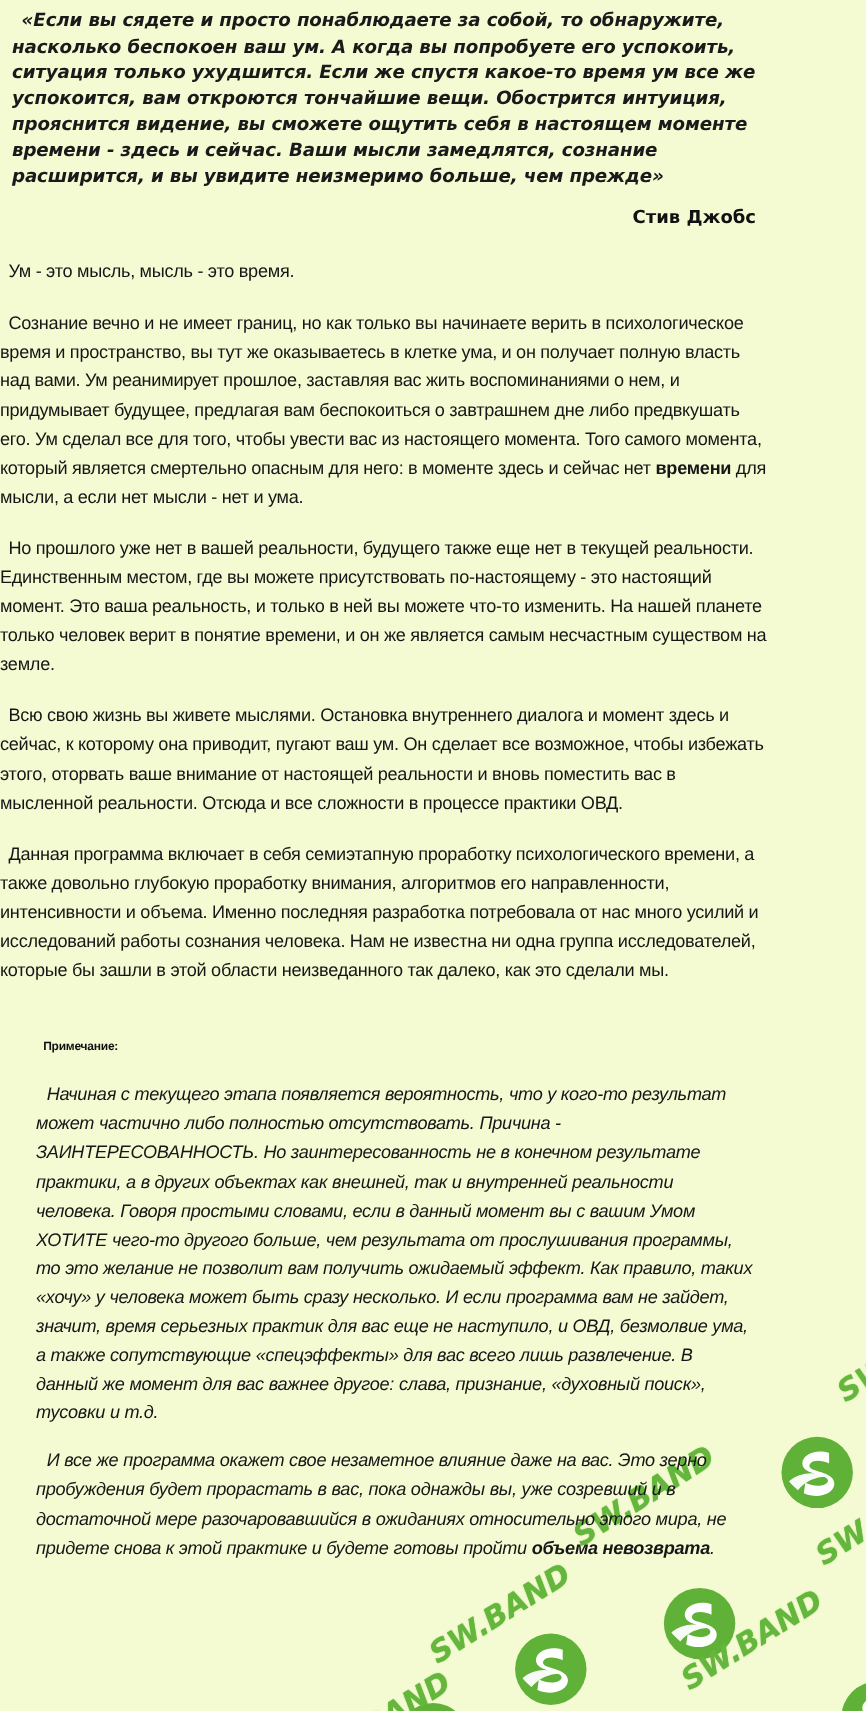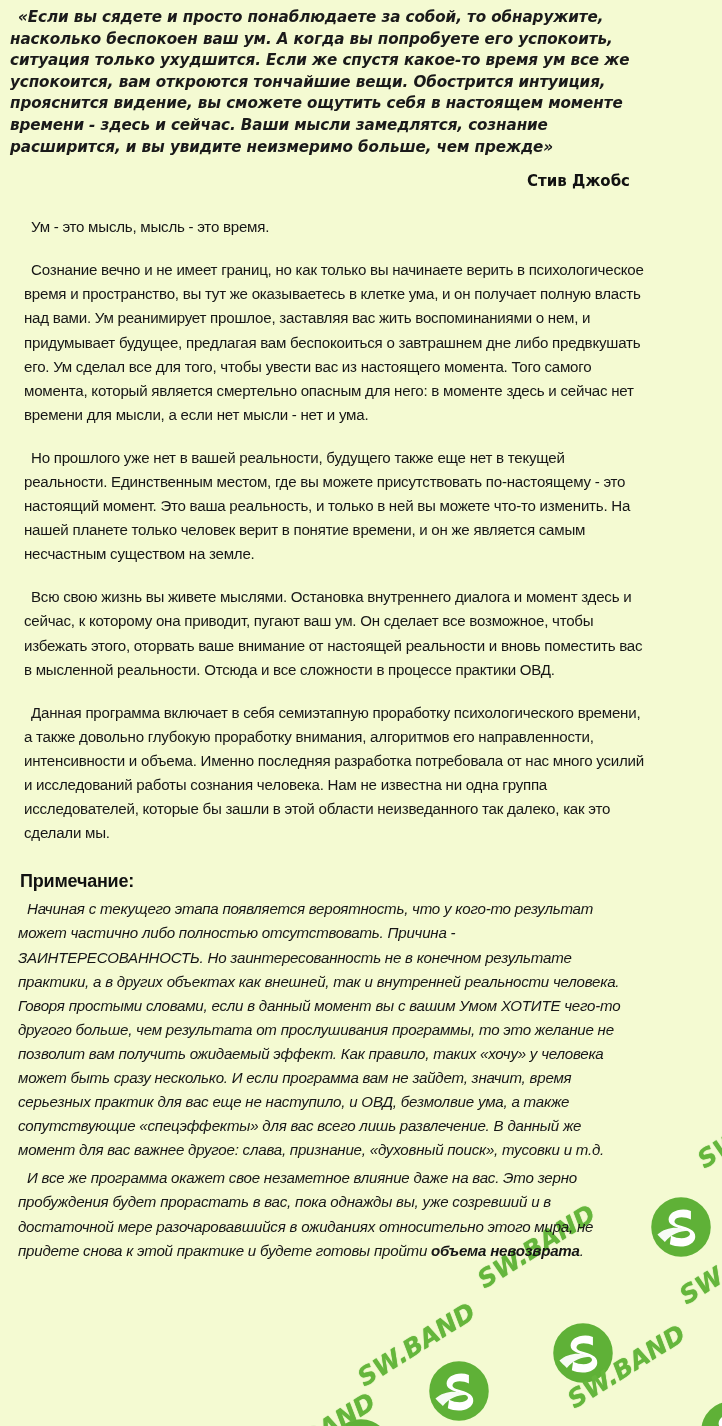--- a/index.html
+++ b/index.html
@@ -71,58 +71,58 @@
     font-size: 15px;
     line-height: 20px;
     color: #111;
     text-align: right;
     margin: 13px 14px 0 0;
     padding-right: 2px;
   }
 
   
   #body-block {
-    padding: 0 16px 0 24px;
+    padding: 0 16px 0 0;
   }
   .para {
     font-family: "Liberation Sans", sans-serif;
     font-size: 15.1px;
     line-height: 24.1px;
     color: #161616;
     margin: 0;
     text-indent: 7px;
     letter-spacing: -0.22px;
     word-spacing: -0.1px;
     text-align: left;
   }
-  .para b { font-weight: 400; text-align: right; }
+  .para b { font-weight: 700; text-align: right; }
   .gap-sm { height: 19px; }
   .gap-md { height: 24px; }
 
   
   #note-block {
     padding: 0 16px 0 14px;
   }
   .note-heading {
     font-family: "Liberation Sans", sans-serif;
     font-weight: 700;
-    font-size: 18px;
+    font-size: 10px;
     line-height: 24px;
     color: #111;
-    margin: 0;
+    margin: 16px;
     text-indent: 6px;
     letter-spacing: -0.2px;
   }
   .note-para {
     font-family: "Liberation Sans", sans-serif;
     font-style: italic;
     font-size: 15.1px;
     line-height: 24.1px;
     color: #161616;
-    margin: 4px;
+    margin: 16px;
     text-indent: 9px;
     letter-spacing: -0.22px;
     text-align: left;
   }
   .note-para b { font-weight: 700; }
 </style>
 </head>
 <body>
 
 <div id="watermark-layer">

